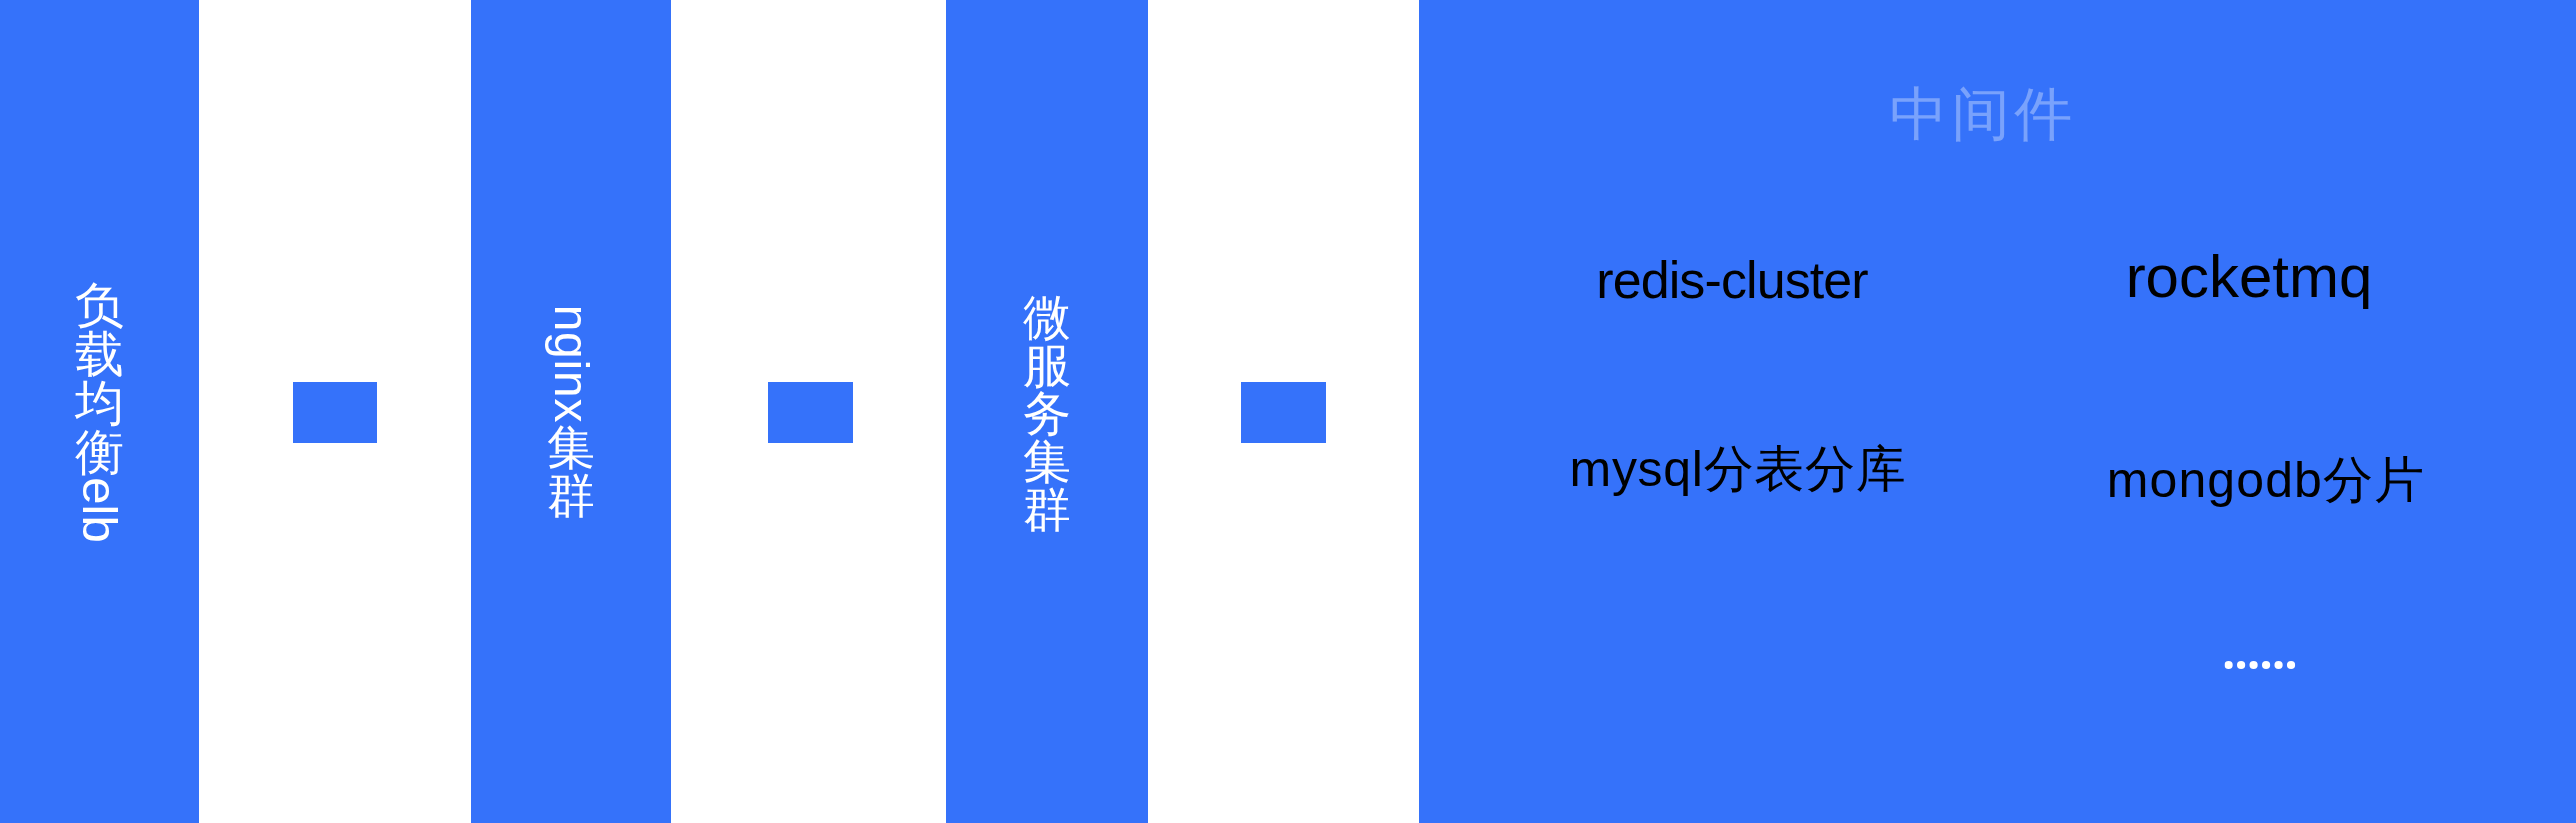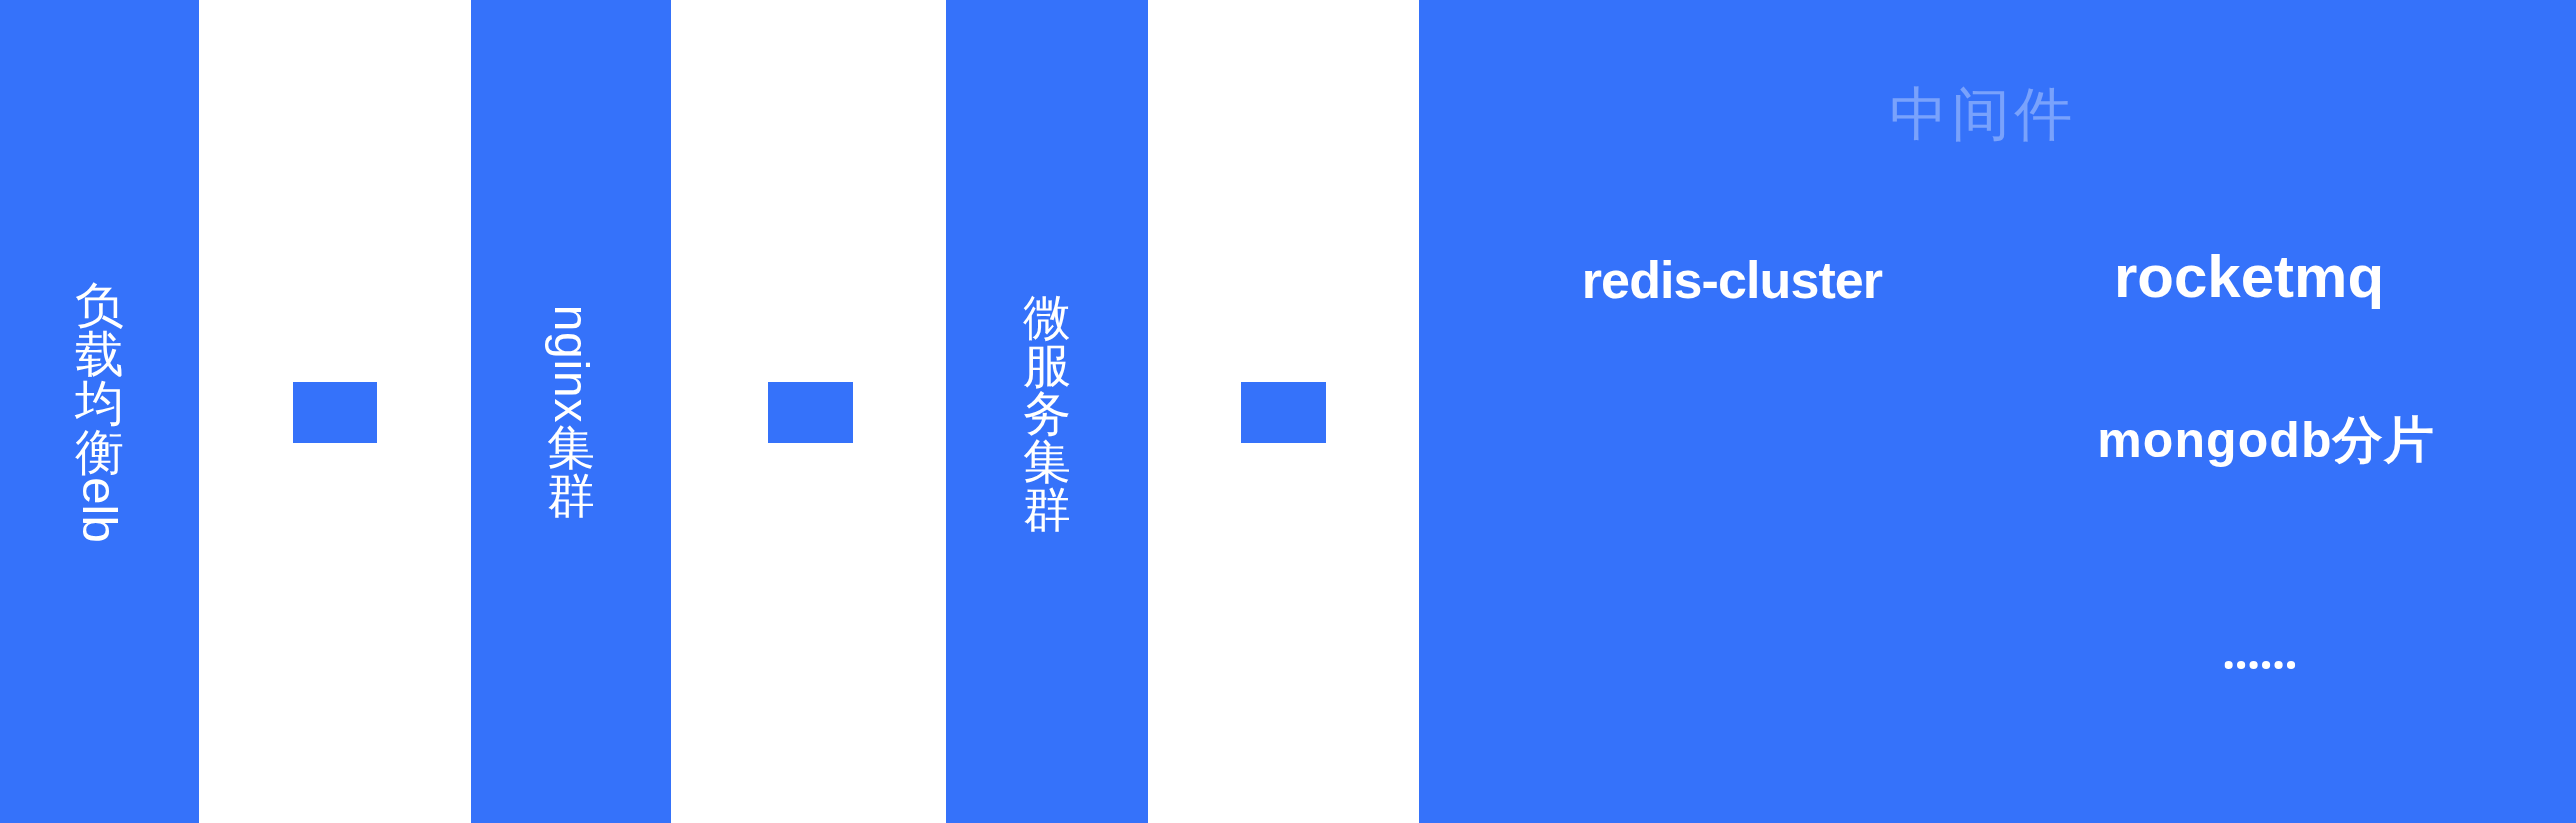--- a/index.html
+++ b/index.html
@@ -33,27 +33,27 @@
   .connector-3{left:1241px;width:85px;}
   
   .middleware-box{left:1419px;top:0;width:1157px;height:823px;}
   .mw-title{
     position:absolute;left:564px;top:114px;transform:translate(-50%,-50%);
     color:rgba(255,255,255,0.34);font-size:58px;letter-spacing:4.3px;font-weight:300;line-height:1;
     white-space:nowrap;
   }
   .mw-item{
     position:absolute;transform:translate(-50%,-50%);
-    color:#ffffff;font-size:50px;font-weight:700;line-height:1;
+    color:#000000;font-size:50px;font-weight:400;line-height:1;
     white-space:nowrap;
   }
   .mw-item-1{left:313px;top:280px;font-size:52px;letter-spacing:-0.9px;}
   .mw-item-2{left:830px;top:277px;font-size:60px;}
   .mw-item-3{left:319px;top:469px;letter-spacing:0.7px;}
-  .mw-item-4{left:847px;top:440px;letter-spacing:1.1px;text-align:right;}
+  .mw-item-4{left:847px;top:480px;letter-spacing:1.1px;text-align:right;}
   .mw-item-5{left:313px;top:661px;font-size:47px;}
   .mw-item-6{left:841px;top:665px;}
   .mw-item-6 svg{display:block;}
 </style>
 </head>
 <body>
 
 <div class="abs blue bar bar-1">
   <div class="bar-label">
       <span class="vchar">负</span>
@@ -85,20 +85,21 @@
       <span class="vchar">群</span>
     </div>
 </div>
 
 <div class="abs blue connector connector-3"></div>
 
 <div class="abs blue middleware-box">
   <div class="mw-title">中间件</div>
   <div class="mw-item mw-item-1">redis-cluster</div>
   <div class="mw-item mw-item-2">rocketmq</div>
+  <div class="mw-item mw-item-3">mysql分表分库</div>
   <div class="mw-item mw-item-4">mongodb分片</div>
   <div class="mw-item mw-item-6" aria-label="……">
     <svg width="71" height="8.6" viewBox="0 0 83 10">
       <circle cx="4.8" cy="5" r="4.8" fill="#ffffff"></circle>
       <circle cx="19.4" cy="5" r="4.8" fill="#ffffff"></circle>
       <circle cx="34.0" cy="5" r="4.8" fill="#ffffff"></circle>
       <circle cx="48.6" cy="5" r="4.8" fill="#ffffff"></circle>
       <circle cx="63.2" cy="5" r="4.8" fill="#ffffff"></circle>
       <circle cx="77.8" cy="5" r="4.8" fill="#ffffff"></circle>
     </svg>

